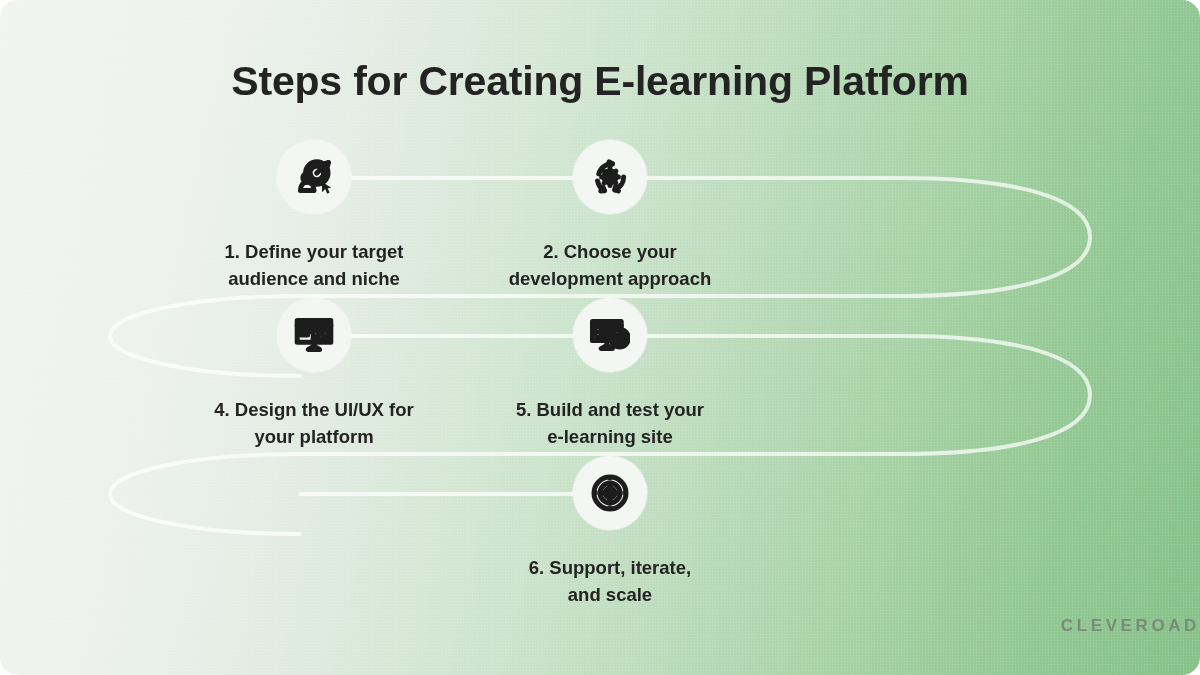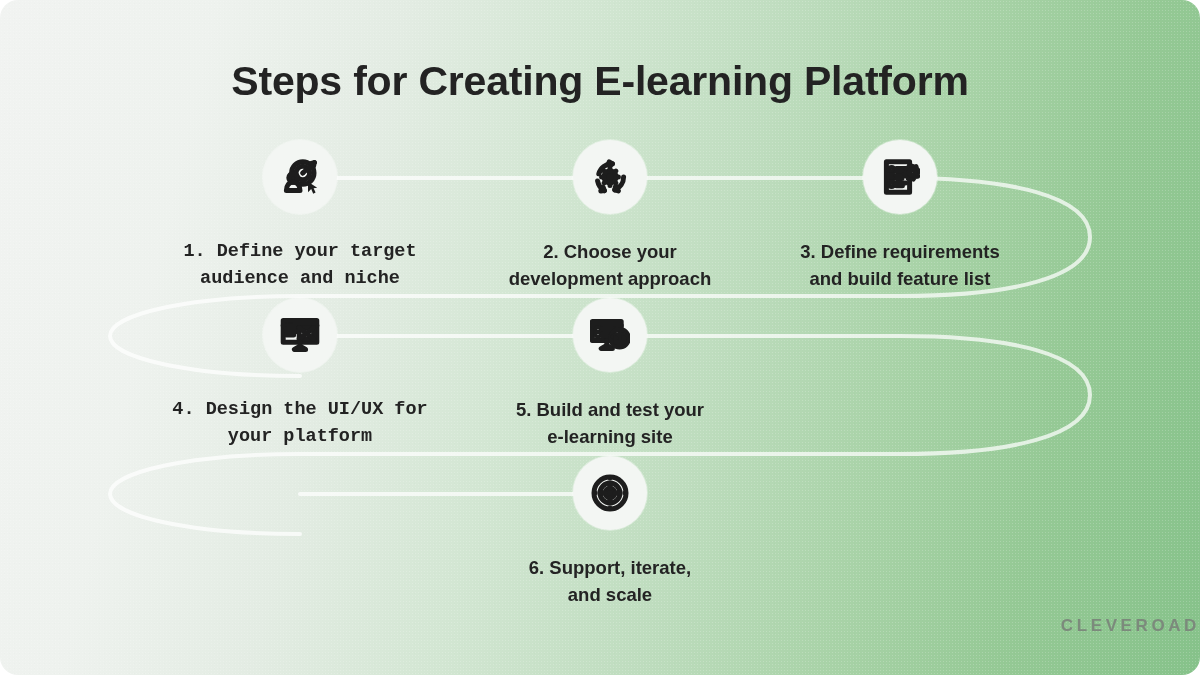--- a/index.html
+++ b/index.html
@@ -76,21 +76,21 @@
   
   .step {
     position: absolute;
     width: 300px;
     text-align: center;
   }
   .step.row1 { top: 140px; }
   .step.row2 { top: 298px; }
   .step.row3 { top: 456px; }
 
-  .col1 { left: 150px; font-family: Liberation Mono, monospace; }
+  .col1 { left: 164px; }
   .col2 { left: 460px; }
   .col3 { left: 750px; }
 
   .icon-badge {
     width: 74px;
     height: 74px;
     margin: 0 auto;
     border-radius: 50%;
     background: #f3f6f3;
     display: flex;
@@ -197,37 +197,20 @@
           <path d="M 84 50 C 84 64 75 77 62 82"></path>
           <path d="M 62 82 L 71 85 M 62 82 L 64 73"></path>
           <path d="M 36 84 C 27 79 21 70 19 60"></path>
           <path d="M 36 84 L 27 85 M 36 84 L 33 76"></path>
         </svg>
       </div>
       <div class="step-label">2. Choose your
 development approach</div>
     </div>
 
-    <div class="step row1 col3">
-      <div class="icon-badge">
-        <svg viewBox="0 0 100 100">
-          <path d="M 16 12 L 74 12 L 74 88 L 16 88 Z"></path>
-          <circle cx="29" cy="32" r="6"></circle>
-          <circle cx="29" cy="50" r="6"></circle>
-          <circle cx="29" cy="68" r="6"></circle>
-          <path d="M 41 29 L 64 29 M 41 36 L 56 36"></path>
-          <path d="M 41 47 L 62 47 M 41 54 L 55 54"></path>
-          <path d="M 41 65 L 64 65 M 41 72 L 56 72"></path>
-          <path d="M 72 26 L 78 22 L 84 26 L 90 24 L 92 31 L 97 35 L 93 41 L 94 48 L 87 49 L 83 55 L 77 51 L 70 53 L 68 46 L 63 42 L 67 36 L 66 29 Z"></path>
-          <circle cx="80" cy="38" r="7"></circle>
-        </svg>
-      </div>
-      <div class="step-label">3. Define requirements
-and build feature list</div>
-    </div>
 
     <div class="step row2 col1">
       <div class="icon-badge">
         <svg viewBox="0 0 100 100">
           <path d="M 8 14 L 92 14 L 92 68 L 8 68 Z"></path>
           <path d="M 8 26 L 92 26"></path>
           <circle cx="15" cy="20" r="2" class="fill"></circle>
           <circle cx="22" cy="20" r="2" class="fill"></circle>
           <circle cx="29" cy="20" r="2" class="fill"></circle>
           <path d="M 16 34 L 40 34 M 16 42 L 40 42 M 16 50 L 34 50"></path>

